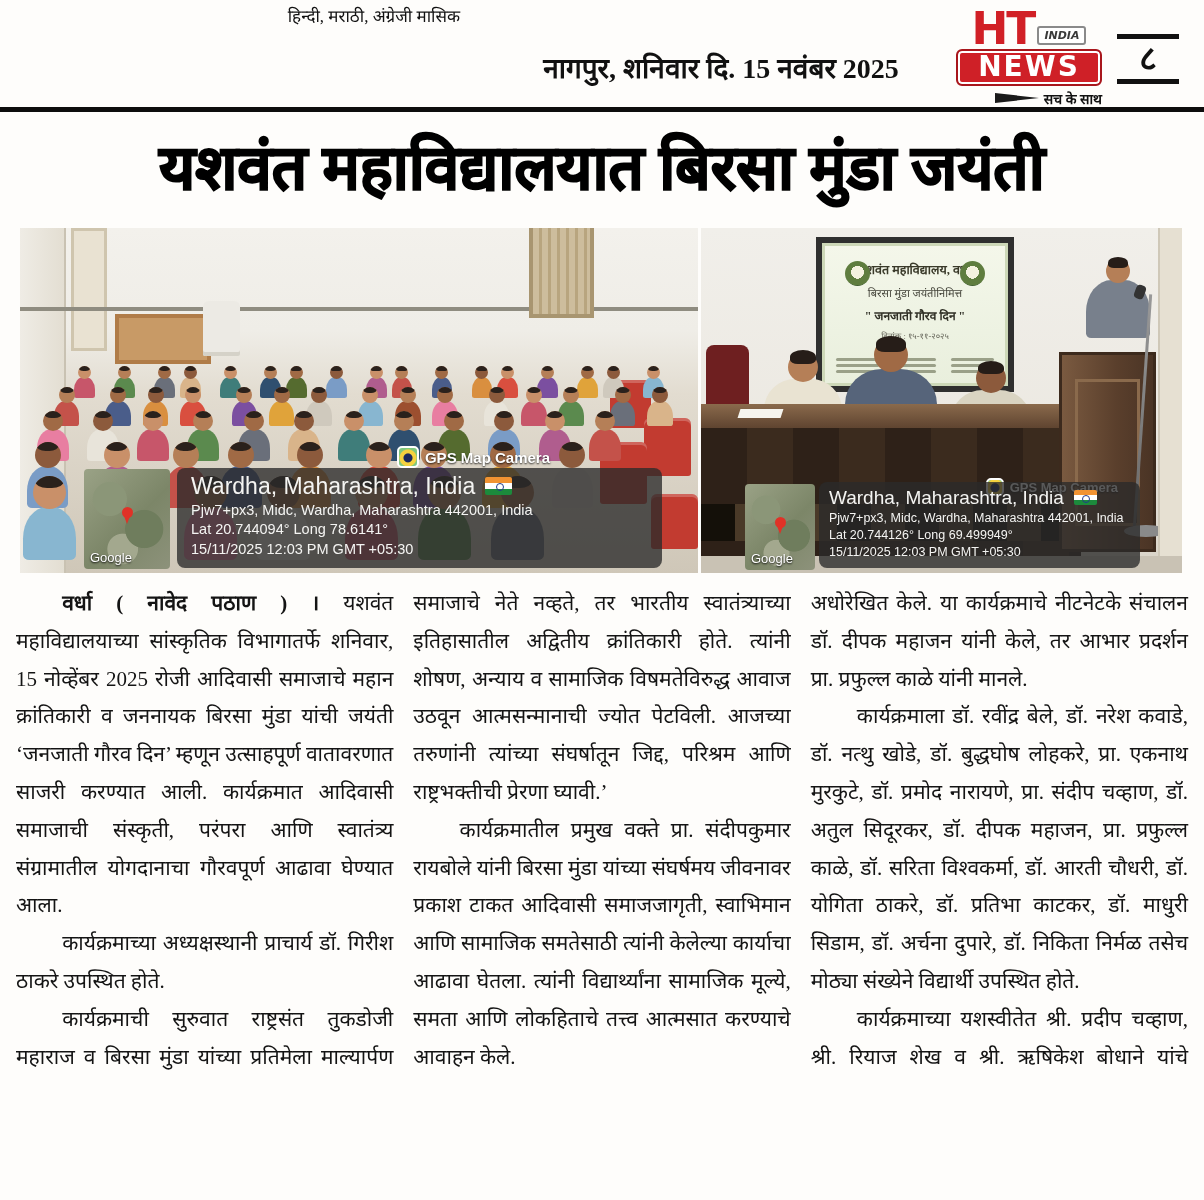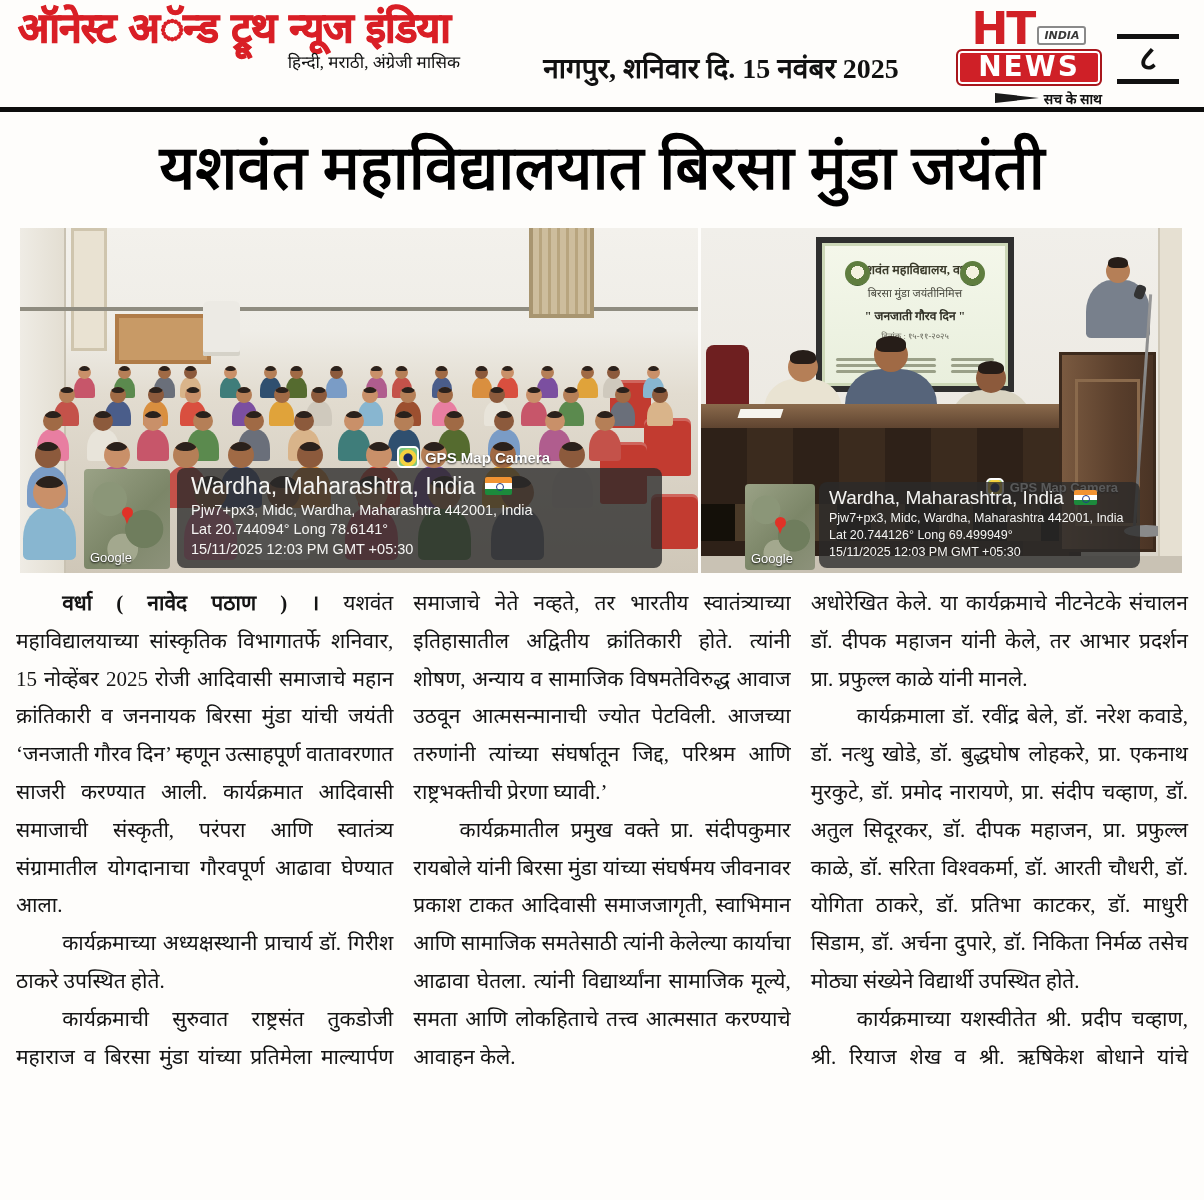--- a/index.html
+++ b/index.html
@@ -26,21 +26,21 @@
   .wedge{width:0;height:0;border-top:5px solid transparent;border-bottom:5px solid transparent;
          border-left:44px solid #1a1a1a;}
   .tagline-text{font-size:14px;font-weight:700;font-family:"Liberation Serif",serif;}
   .pageno-block{width:76px;display:flex;flex-direction:column;align-items:center;gap:2px;
                 margin:28px 0 0 8px;flex-shrink:0;}
   .bar{width:62px;height:5px;background:#111;}
   .pageno{font-size:34px;font-weight:700;line-height:1.05;}
 
   
   .headline{text-align:center;padding:8px 4px 10px;}
-  .headline h1{margin:0;font-size:62px;line-height:1.55;font-weight:400;color:#000;
+  .headline h1{margin:0;font-size:62px;line-height:1.55;font-weight:700;color:#000;
                -webkit-text-stroke:1.6px #000;}
 
   
   .photos{display:flex;gap:3px;margin:2px 20px 0;height:345px;}
   .photo{position:relative;overflow:hidden;flex-shrink:0;}
   .photo-left{width:678px;background:linear-gradient(180deg,#f3f1ec 0%,#efede7 30%,#e2dcd0 48%,#cfc7b8 100%);}
   .photo-right{width:481px;background:linear-gradient(180deg,#f1efea 0%,#ece9e2 58%,#d8d2c6 100%);}
 
   
   .wall-stripe{position:absolute;left:0;right:0;top:23%;height:4px;background:#8f8c80;}
@@ -141,21 +141,20 @@
   .article p.cont{text-indent:0;}
   .lead{font-weight:700;}
 </style>
 </head>
 <body>
 
 <div class="page">
 
   <header class="masthead">
     <div class="logo-block">
-      <div class="logo-title">ऑनेस्ट अॅन्ड ट्रूथ न्यूज इंडिया</div>
       <div class="logo-sub">हिन्दी, मराठी, अंग्रेजी मासिक</div>
     </div>
     <div class="dateline">नागपुर, शनिवार दि. 15 नवंबर 2025</div>
     <div class="ht-logo">
       <div class="ht-row">
         <span class="ht-top">HT</span>
         <span class="india-box">INDIA</span>
       </div>
       <div class="news-band">NEWS</div>
       <div class="ht-tagline">

